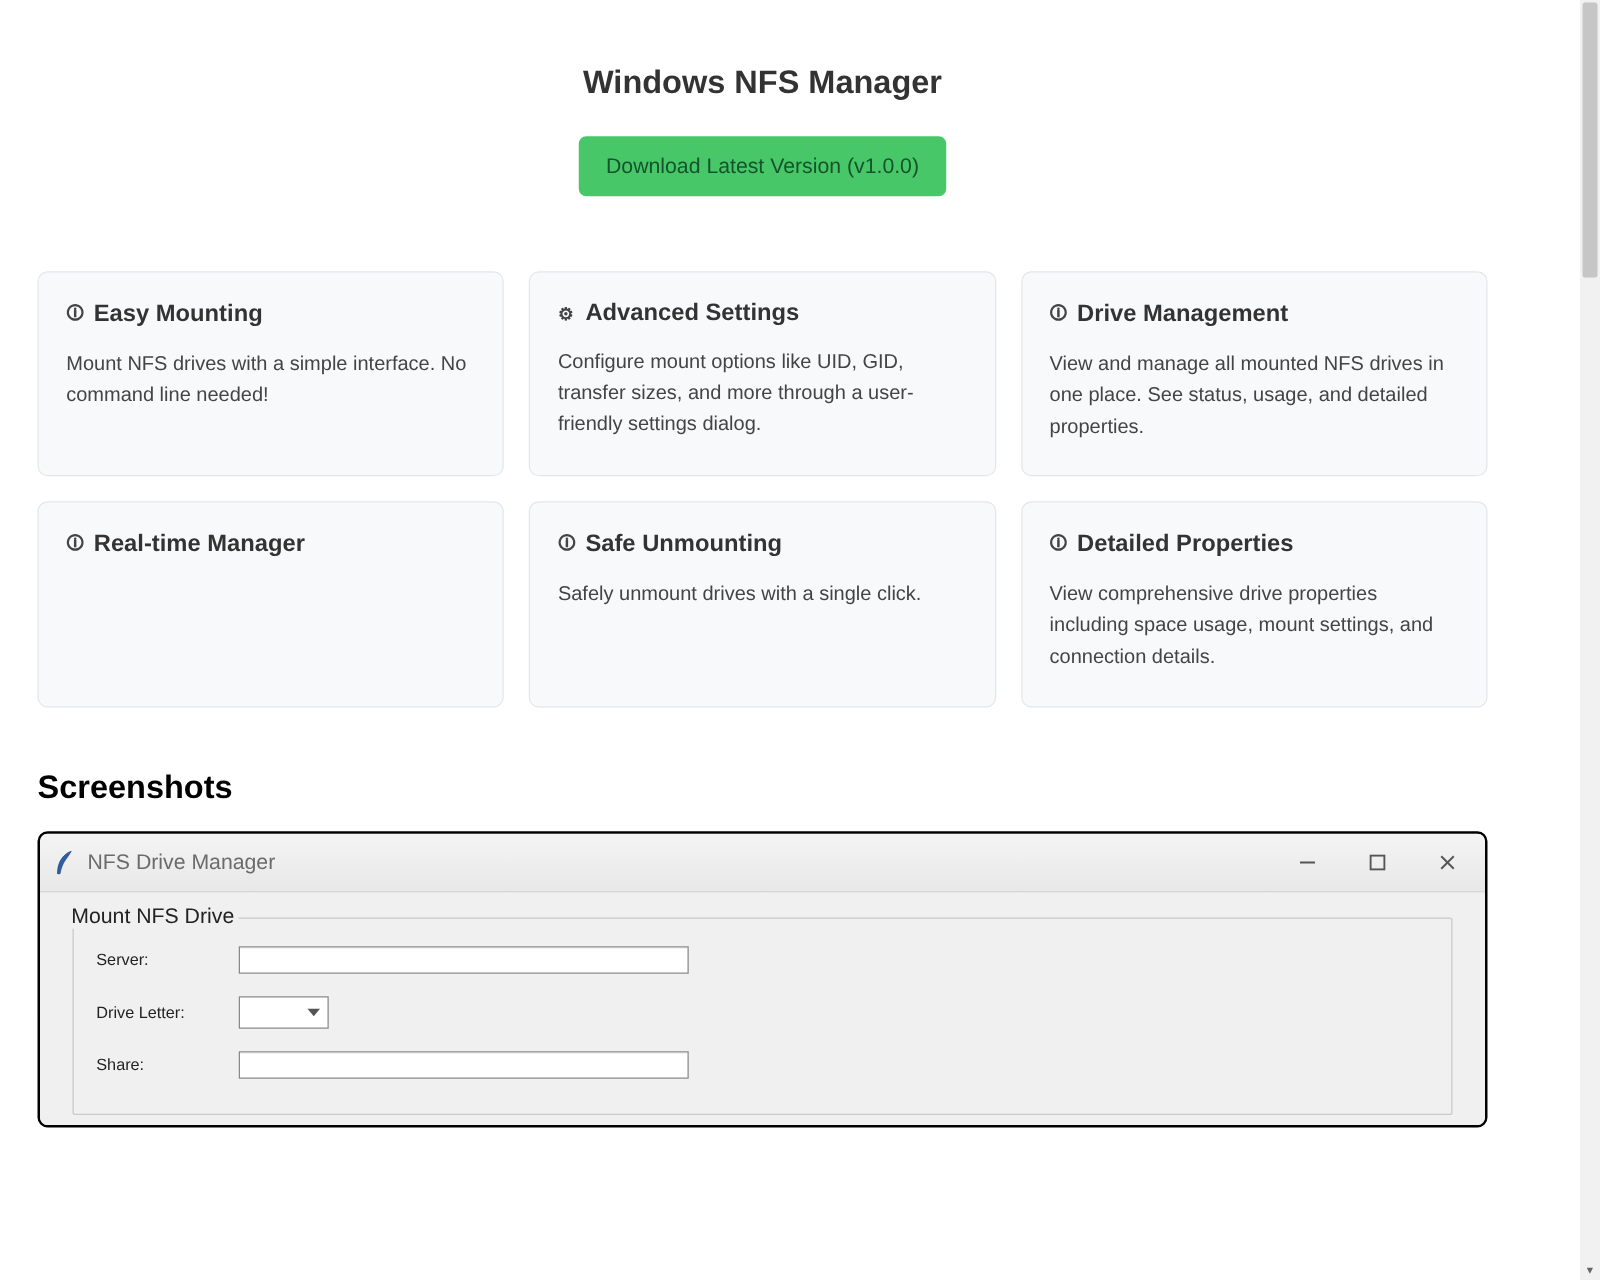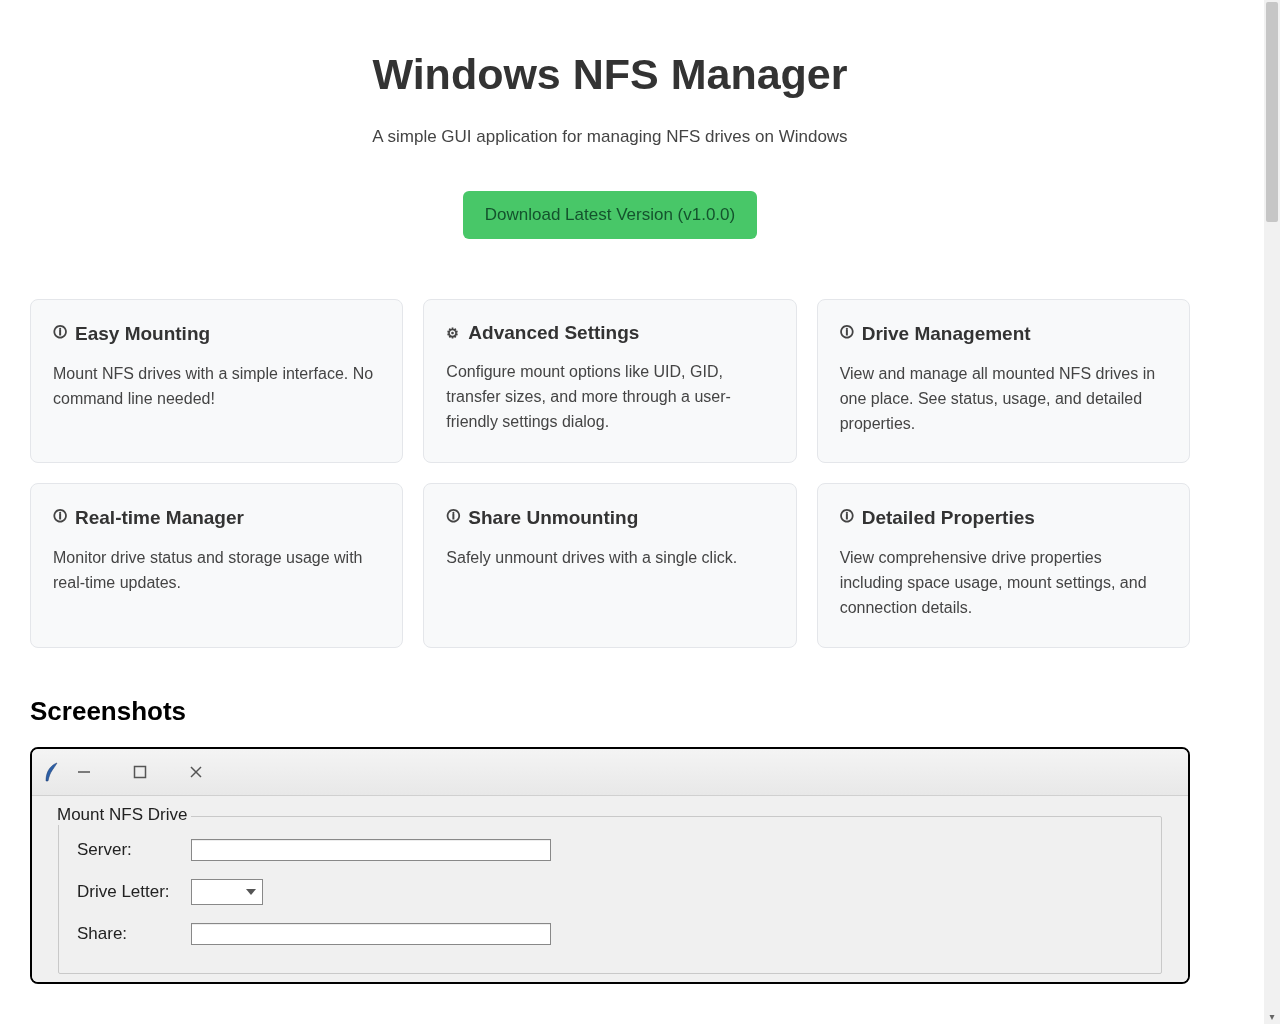--- a/index.html
+++ b/index.html
@@ -12,21 +12,21 @@
     overflow-x: hidden;
   }
   .wrap {
     width: 1200px;
     margin-left: 10px;
     padding: 30px 20px 0 20px;
     box-sizing: border-box;
   }
   h1.page-title {
     text-align: center;
-    font-size: 43px;
+    font-size: 26px;
     font-weight: 700;
     margin: 20px 0 28px 0;
     color: #333;
   }
   p.subtitle {
     text-align: center;
     font-size: 17px;
     color: #444;
     margin: 0 0 44px 0;
   }
@@ -153,21 +153,21 @@
   }
   .form-row {
     display: flex;
     align-items: center;
     gap: 14px;
     margin-bottom: 18px;
   }
   .form-row label {
     width: 100px;
     text-align: left;
-    font-size: 17px;
+    font-size: 13px;
     color: #222;
   }
   .form-row .input {
     width: 360px;
     height: 22px;
     background: #fff;
     border: 1px solid #888;
     box-shadow: inset 0 1px 0 rgba(0,0,0,0.07);
     box-sizing: border-box;
   }
@@ -216,21 +216,20 @@
     display:flex;align-items:center;justify-content:center;
     font-size:10px;color:#666;
   }
 </style>
 </head>
 <body>
 
 <div class="wrap">
 
   <h1 class="page-title">Windows NFS Manager</h1>
-  <p class="subtitle">A simple GUI application for managing NFS drives on Windows</p>
 
   <div class="dl-wrap">
     <button class="btn-download">Download Latest Version (v1.0.0)</button>
   </div>
 
   <div class="features">
 
     <div class="feature">
       <h3>
         <span class="icon">🛈</span>
@@ -253,27 +252,26 @@
         <span>Drive Management</span>
       </h3>
       <p>View and manage all mounted NFS drives in one place. See status, usage, and detailed properties.</p>
     </div>
 
     <div class="feature">
       <h3>
         <span class="icon">🛈</span>
         <span>Real-time Manager</span>
       </h3>
-      <p>Monitor drive status and storage usage with real-time updates.</p>
-    </div>
-
-    <div class="feature">
-      <h3>
-        <span class="icon">🛈</span>
-        <span>Share Unmounting</span>
+    </div>
+
+    <div class="feature">
+      <h3>
+        <span class="icon">🛈</span>
+        <span>Safe Unmounting</span>
       </h3>
       <p>Safely unmount drives with a single click.</p>
     </div>
 
     <div class="feature">
       <h3>
         <span class="icon">🛈</span>
         <span>Detailed Properties</span>
       </h3>
       <p>View comprehensive drive properties including space usage, mount settings, and connection details.</p>
@@ -283,20 +281,21 @@
 
   <h2 class="section-title">Screenshots</h2>
 
   <div class="screenshot">
     <div class="titlebar">
       <div class="tb-icon">
         <svg width="16" height="22" viewBox="0 0 16 22">
             <path d="M3 20 C3 5 14 2 14 2 C10 9 7 10 5 20 Z" fill="#2b5fa6" stroke="#1e3a6e" stroke-width="0.5"></path>
           </svg>
       </div>
+      <div class="tb-title">NFS Drive Manager</div>
       <div class="tb-btns">
         <div class="tb-btn">
           <svg width="14" height="14">
               <line x1="1" y1="7" x2="13" y2="7" stroke="#555" stroke-width="1.5"></line>
             </svg>
         </div>
         <div class="tb-btn">
           <svg width="14" height="14">
               <rect x="1.5" y="1.5" width="11" height="11" fill="none" stroke="#555" stroke-width="1.5"></rect>
             </svg>

